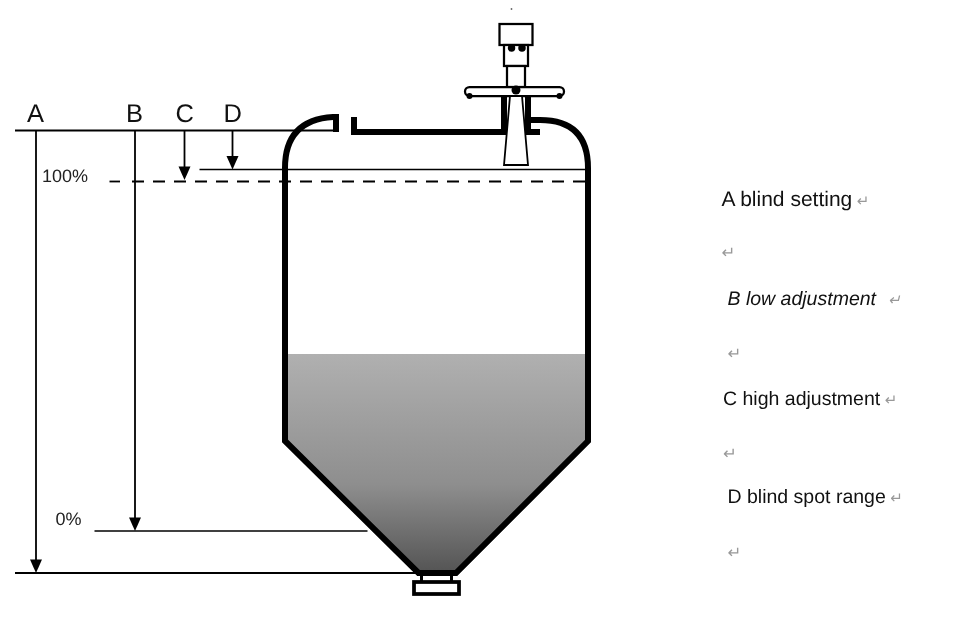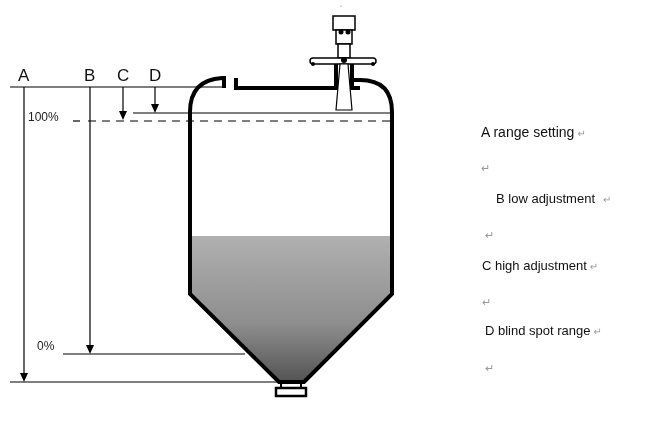--- a/index.html
+++ b/index.html
@@ -75,25 +75,25 @@
 
 <span class="lbl letter" style="left:18px;top:66px;">A</span>
 <span class="lbl letter" style="left:84px;top:66px;">B</span>
 <span class="lbl letter" style="left:117px;top:66px;">C</span>
 <span class="lbl letter" style="left:149px;top:66px;">D</span>
 
 <span class="lbl pct" style="left:28px;top:110px;">100%</span>
 <span class="lbl pct" style="left:37px;top:339px;">0%</span>
 
 <div class="legend" style="left:481px;top:124px;font-size:14px;">
-  <span>A range setting</span><span class="mark">↵</span>
+  <span>A blind setting</span><span class="mark">↵</span>
 </div>
 <span class="para" style="left:481px;top:162px;">↵</span>
 
-<div class="legend" style="left:496px;top:191px;">
+<div class="legend" style="left:485px;top:191px;font-style:italic;">
   <span>B low adjustment</span><span class="mark" style="margin-left:8px;">↵</span>
 </div>
 <span class="para" style="left:485px;top:229px;">↵</span>
 
 <div class="legend" style="left:482px;top:258px;">
   <span>C high adjustment</span><span class="mark">↵</span>
 </div>
 <span class="para" style="left:482px;top:296px;">↵</span>
 
 <div class="legend" style="left:485px;top:323px;">

